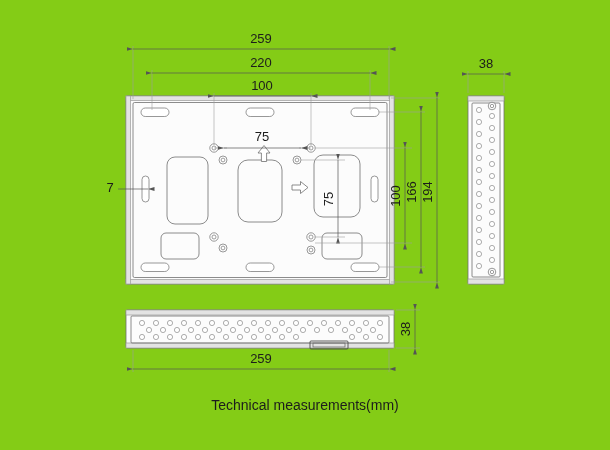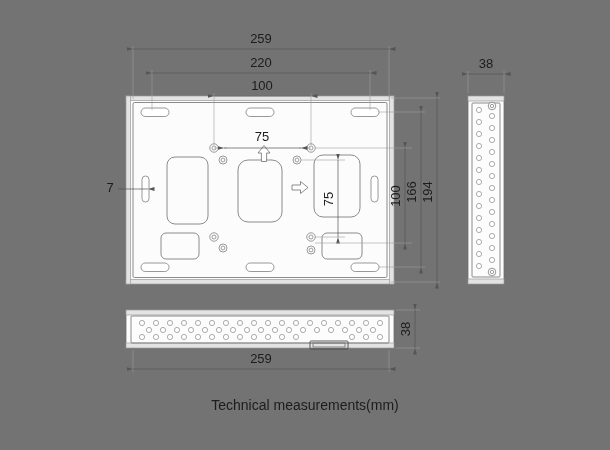--- a/index.html
+++ b/index.html
@@ -11,21 +11,21 @@
   body {
     width: 610px;
     height: 450px;
     overflow: hidden;
     font-family: "Liberation Sans", sans-serif;
   }
   #drawing-root {
     position: relative;
     width: 610px;
     height: 450px;
-    background: #737373;
+    background: #84cc16;
   }
   svg#tech-drawing {
     display: block;
     width: 610px;
     height: 450px;
   }
   .obj-line {
     fill: none;
     stroke: #6e6e6e;
     stroke-width: 0.8;

